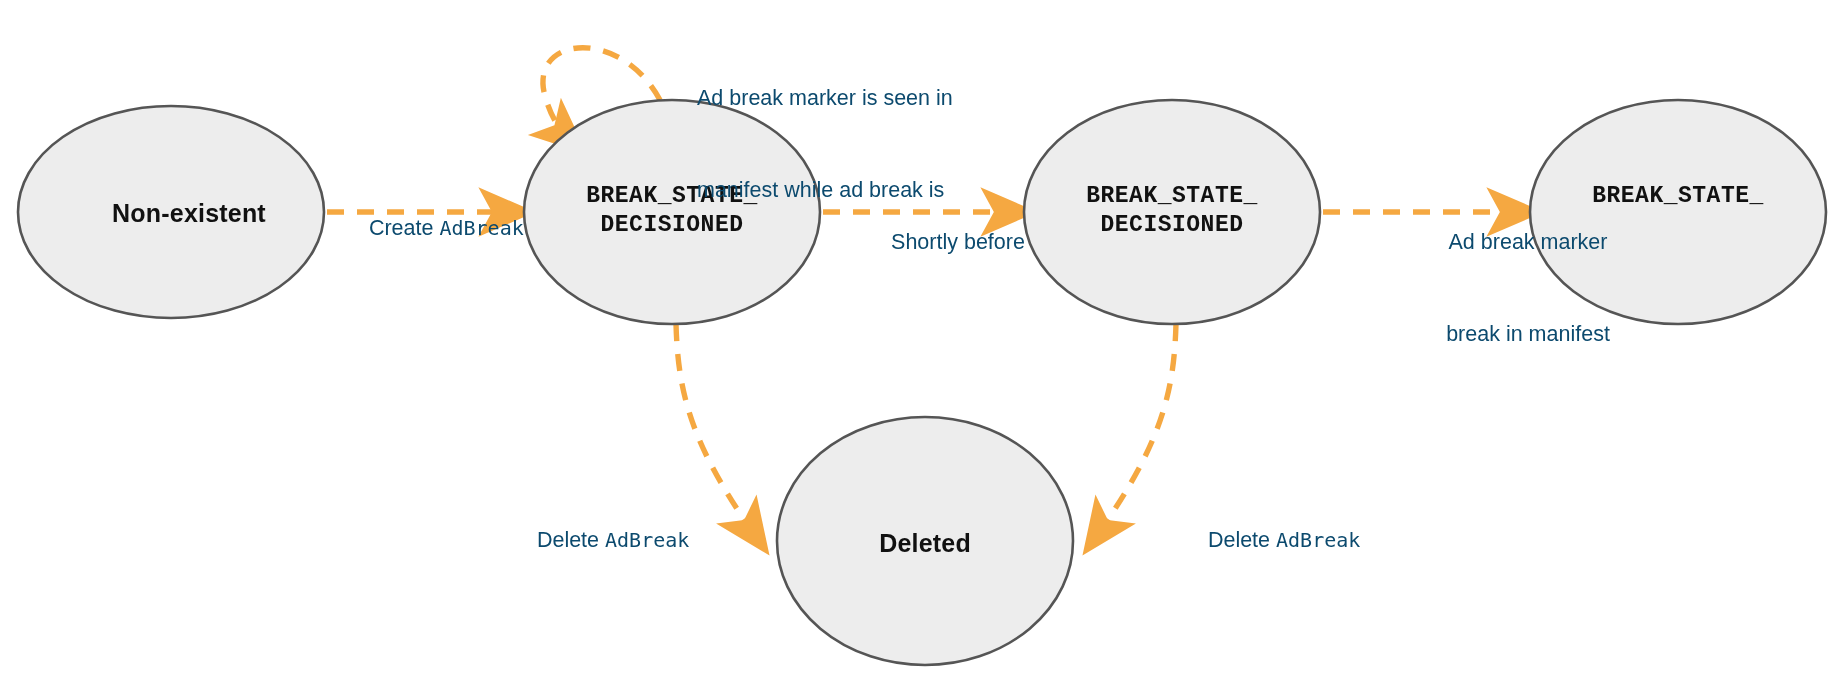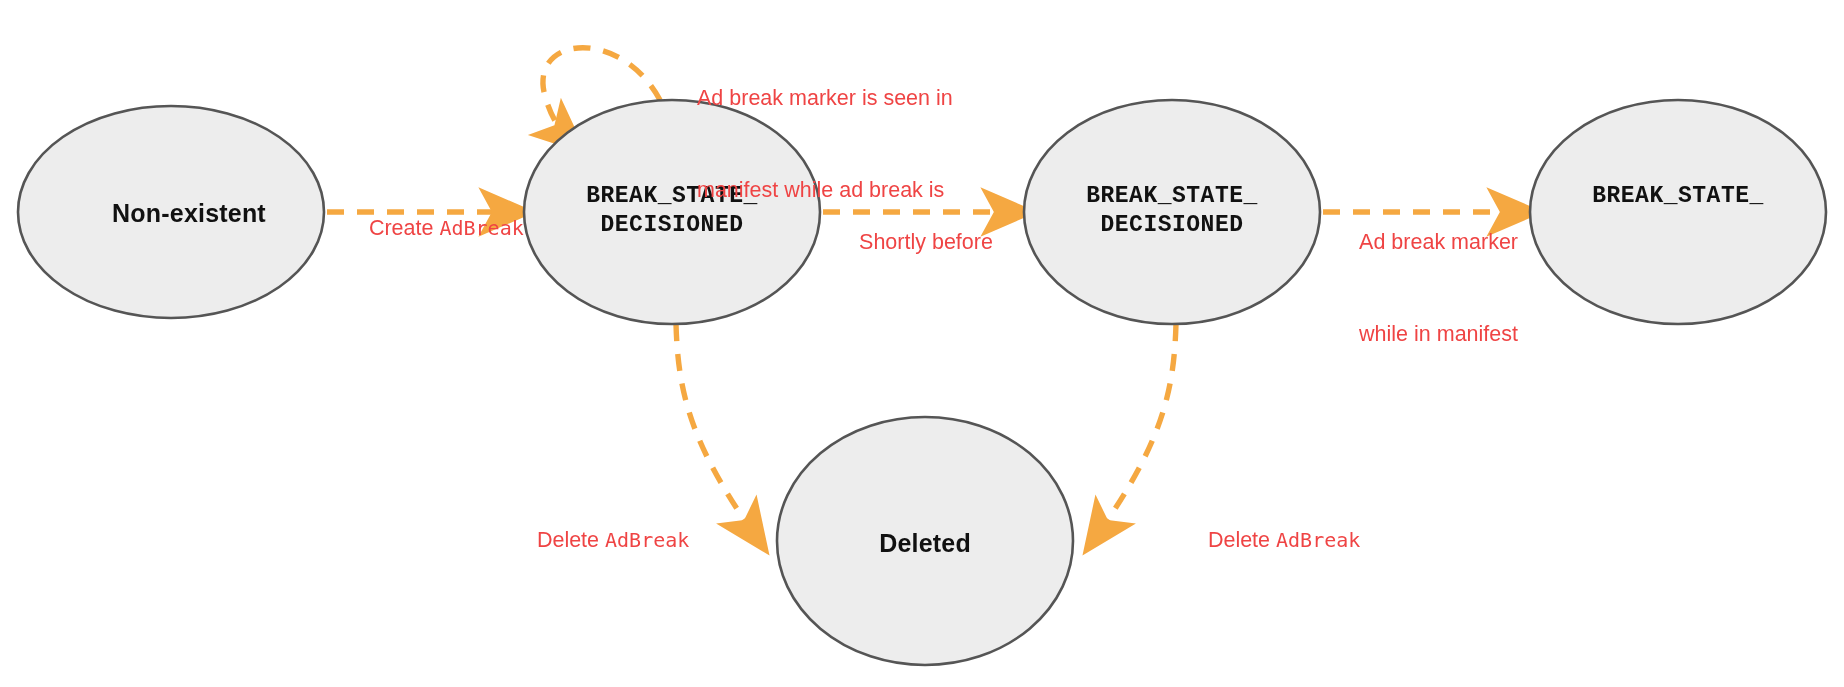--- a/index.html
+++ b/index.html
@@ -9,25 +9,25 @@
   svg.layer{position:absolute;left:0;top:0;width:1844px;height:687px;}
 
   .node-label{
     position:absolute;text-align:center;font-weight:bold;
     color:#111111;line-height:1.28;pointer-events:none;
   }
   .node-label.mono{font-family:Liberation Mono, monospace;font-size:23px;letter-spacing:.5px;}
   .node-label.sans{font-family:"Liberation Sans",sans-serif;font-size:25px;letter-spacing:.2px;}
 
   .edge-label{
-    position:absolute;color:#ef4444;font-size:21.5px;line-height:1.42;
+    position:absolute;color:#0c4a6e;font-size:21.5px;line-height:1.42;
     font-family:"Liberation Sans",sans-serif;white-space:pre;pointer-events:none;
   }
   .edge-label .code{font-family:"DejaVu Sans Mono","Liberation Mono",monospace;font-size:20px;}
-  .edge-label.center{text-align:center;}
+  .edge-label.center{text-align:center;margin-left:32px;}
 </style>
 </head>
 <body>
 
 <div id="stage">
 
   <svg class="layer" viewBox="0 0 1844 687">
     <defs>
       <marker id="arrow" markerWidth="13" markerHeight="13" refX="7.2" refY="5.2" orient="auto" markerUnits="strokeWidth">
         <path d="M0.6,0.6 L11.2,5.2 L0.6,9.8 L3.1,5.2 Z" fill="#F5A841"></path>
@@ -86,23 +86,23 @@
 
   <div class="edge-label" style="left:697px;top:22px;">
     <div>Ad break marker is seen in</div>
     <div>manifest while ad break is</div>
   </div>
 
   <div class="edge-label center" style="left:820px;top:166px;width:212px;">
     <div>Shortly before</div>
   </div>
 
-  <div class="edge-label center" style="left:1330px;top:166px;width:188px;text-align:right;">
+  <div class="edge-label center" style="left:1402px;top:166px;width:188px;">
     <div>Ad break marker</div>
-    <div>while in manifest</div>
+    <div>break in manifest</div>
   </div>
 
   <div class="edge-label" style="left:513px;top:494px;">
     <span>Delete </span><span class="code">AdBreak</span>
   </div>
 
   <div class="edge-label" style="left:1184px;top:494px;">
     <span>Delete </span><span class="code">AdBreak</span>
   </div>
 

